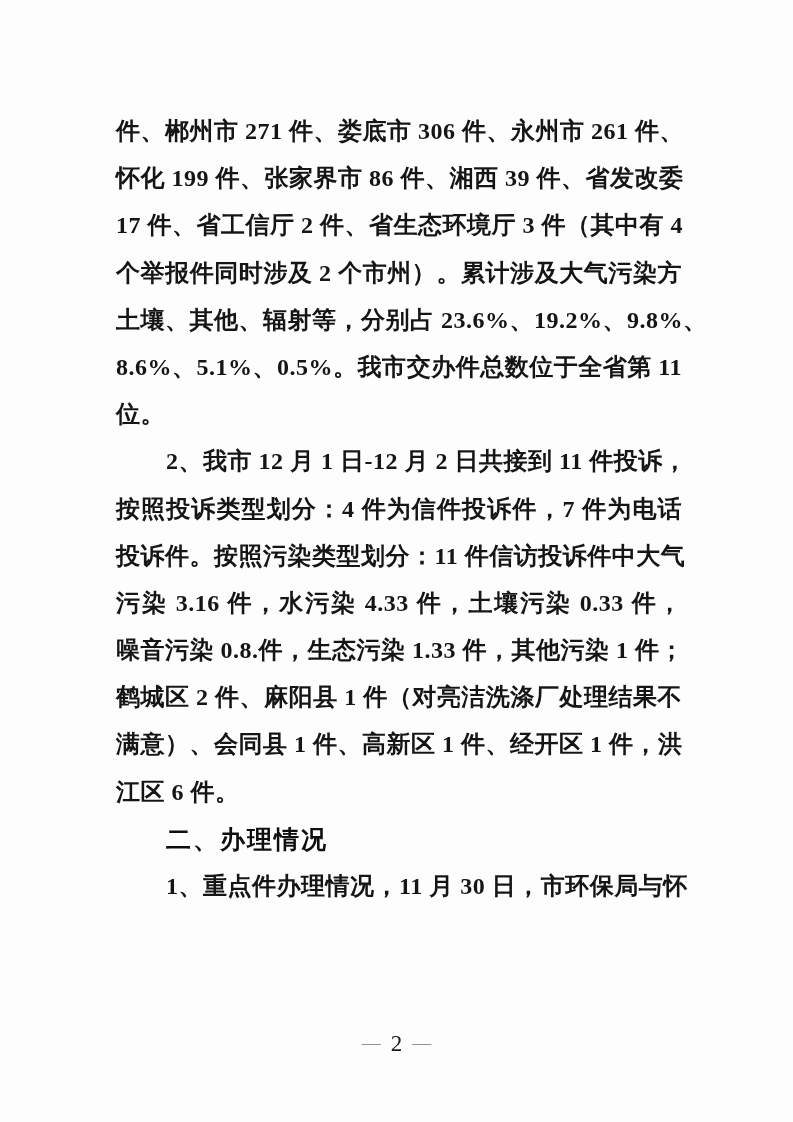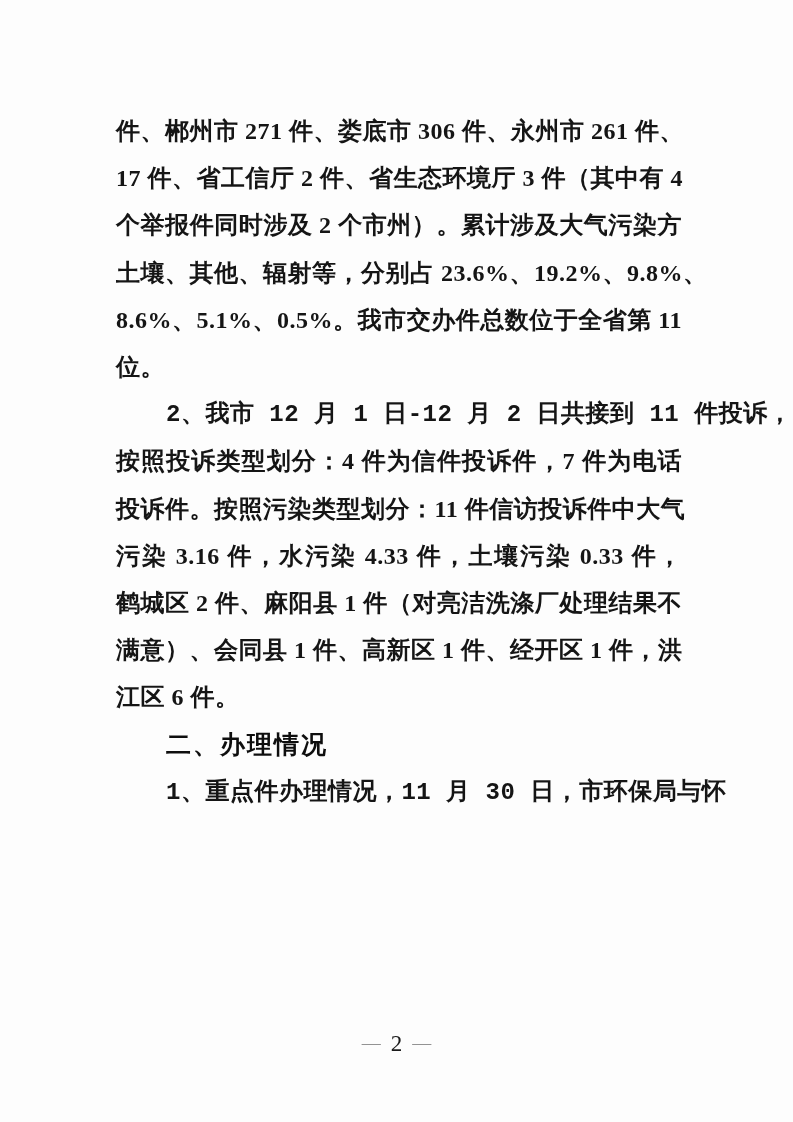--- a/index.html
+++ b/index.html
@@ -31,21 +31,20 @@
     text-align: justify;
     text-align-last: justify;
     white-space: nowrap;
   }
   .line.left {
     text-align: left;
     text-align-last: left;
   }
   .line.indent {
     padding-left: 50px;
-    font-family: Liberation Mono, monospace;
   }
   .line.heading {
     font-family: "Liberation Sans", "DejaVu Sans", sans-serif;
     font-weight: 700;
     font-size: 25px;
     letter-spacing: 2px;
     text-align: center;
     text-align-last: left;
     padding-left: 50px;
     color: #0e0e0e;
@@ -70,29 +69,31 @@
   .footer .num {
     color: #1a1a1a;
   }
 </style>
 </head>
 <body>
 
 <div class="page">
   <div class="text-block">
     <div class="line">件、郴州市 271 件、娄底市 306 件、永州市 261 件、</div>
+    <div class="line">怀化 199 件、张家界市 86 件、湘西 39 件、省发改委</div>
     <div class="line">17 件、省工信厅 2 件、省生态环境厅 3 件（其中有 4</div>
     <div class="line">个举报件同时涉及 2 个市州）。累计涉及大气污染方</div>
     <div class="line">土壤、其他、辐射等，分别占 23.6%、19.2%、9.8%、</div>
     <div class="line">8.6%、5.1%、0.5%。我市交办件总数位于全省第 11</div>
     <div class="line left">位。</div>
     <div class="line indent">2、我市 12 月 1 日-12 月 2 日共接到 11 件投诉，</div>
     <div class="line">按照投诉类型划分：4 件为信件投诉件，7 件为电话</div>
     <div class="line">投诉件。按照污染类型划分：11 件信访投诉件中大气</div>
     <div class="line">污染 3.16 件，水污染 4.33 件，土壤污染 0.33 件，</div>
+    <div class="line">噪音污染 0.8.件，生态污染 1.33 件，其他污染 1 件；</div>
     <div class="line">鹤城区 2 件、麻阳县 1 件（对亮洁洗涤厂处理结果不</div>
     <div class="line">满意）、会同县 1 件、高新区 1 件、经开区 1 件，洪</div>
     <div class="line left">江区 6 件。</div>
     <div class="line heading">二、办理情况</div>
     <div class="line indent">1、重点件办理情况，11 月 30 日，市环保局与怀</div>
   </div>
 
   <div class="footer">
     <span class="dash">—</span><span class="num">2</span><span class="dash">—</span>
   </div>

